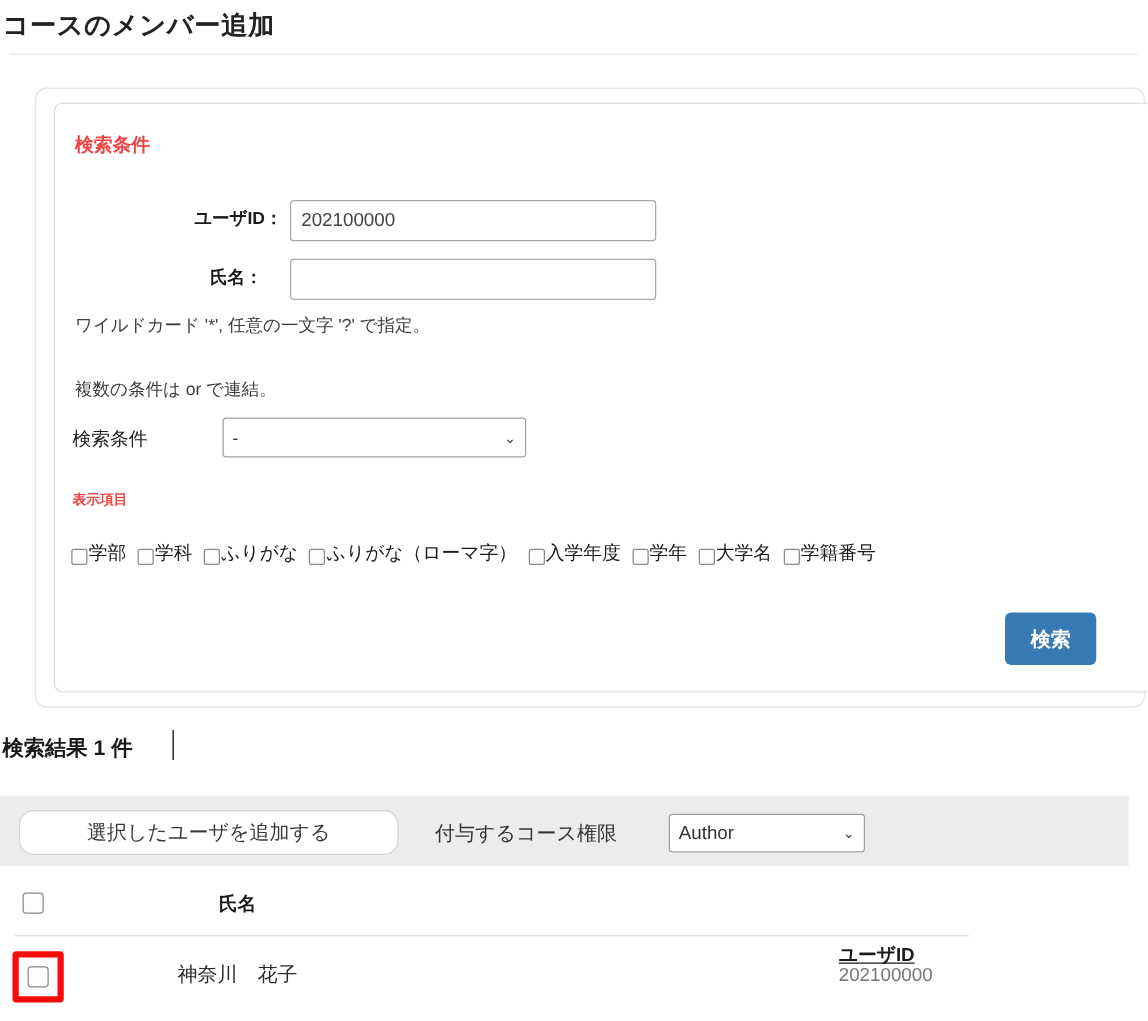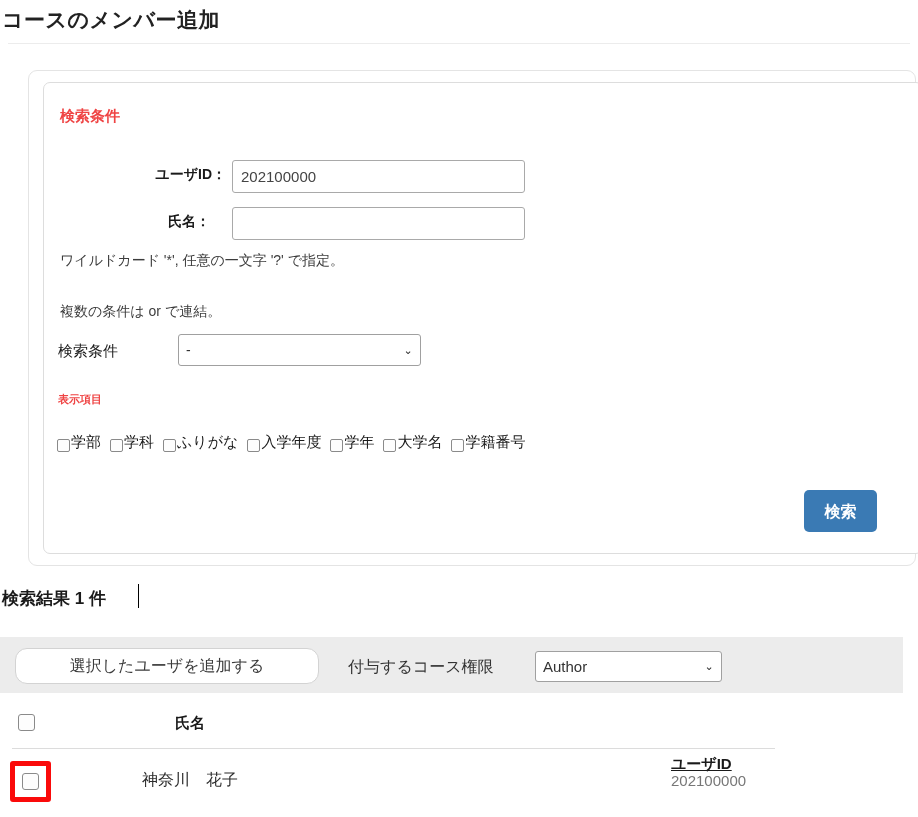--- a/index.html
+++ b/index.html
@@ -242,21 +242,21 @@
     position: absolute;
     left: 348px;
     top: 657px;
     font-size: 16px;
     color: #333333;
     white-space: nowrap;
   }
   #grant-role-select {
     left: 535px;
     top: 651px;
-    width: 187px;
+    width: 157px;
     height: 31px;
     font-size: 15px;
   }
   .tbl-divider {
     position: absolute;
     left: 12px;
     width: 763px;
     height: 1px;
     background: #dcdcdc;
   }
@@ -338,20 +338,24 @@
     <span class="cb-box" data-name="checkbox-box"></span>
     <span class="cb-text" data-name="checkbox-label">学部</span>
   </label>
   <label class="cb-item" data-name="checkbox-item-department">
     <span class="cb-box" data-name="checkbox-box"></span>
     <span class="cb-text" data-name="checkbox-label">学科</span>
   </label>
   <label class="cb-item" data-name="checkbox-item-furigana">
     <span class="cb-box" data-name="checkbox-box"></span>
     <span class="cb-text" data-name="checkbox-label">ふりがな</span>
+  </label>
+  <label class="cb-item" data-name="checkbox-item-furigana-romaji">
+    <span class="cb-box" data-name="checkbox-box"></span>
+    <span class="cb-text" data-name="checkbox-label">ふりがな（ローマ字）</span>
   </label>
   <label class="cb-item" data-name="checkbox-item-admission-year">
     <span class="cb-box" data-name="checkbox-box"></span>
     <span class="cb-text" data-name="checkbox-label">入学年度</span>
   </label>
   <label class="cb-item" data-name="checkbox-item-school-year">
     <span class="cb-box" data-name="checkbox-box"></span>
     <span class="cb-text" data-name="checkbox-label">学年</span>
   </label>
   <label class="cb-item" data-name="checkbox-item-university-name">

